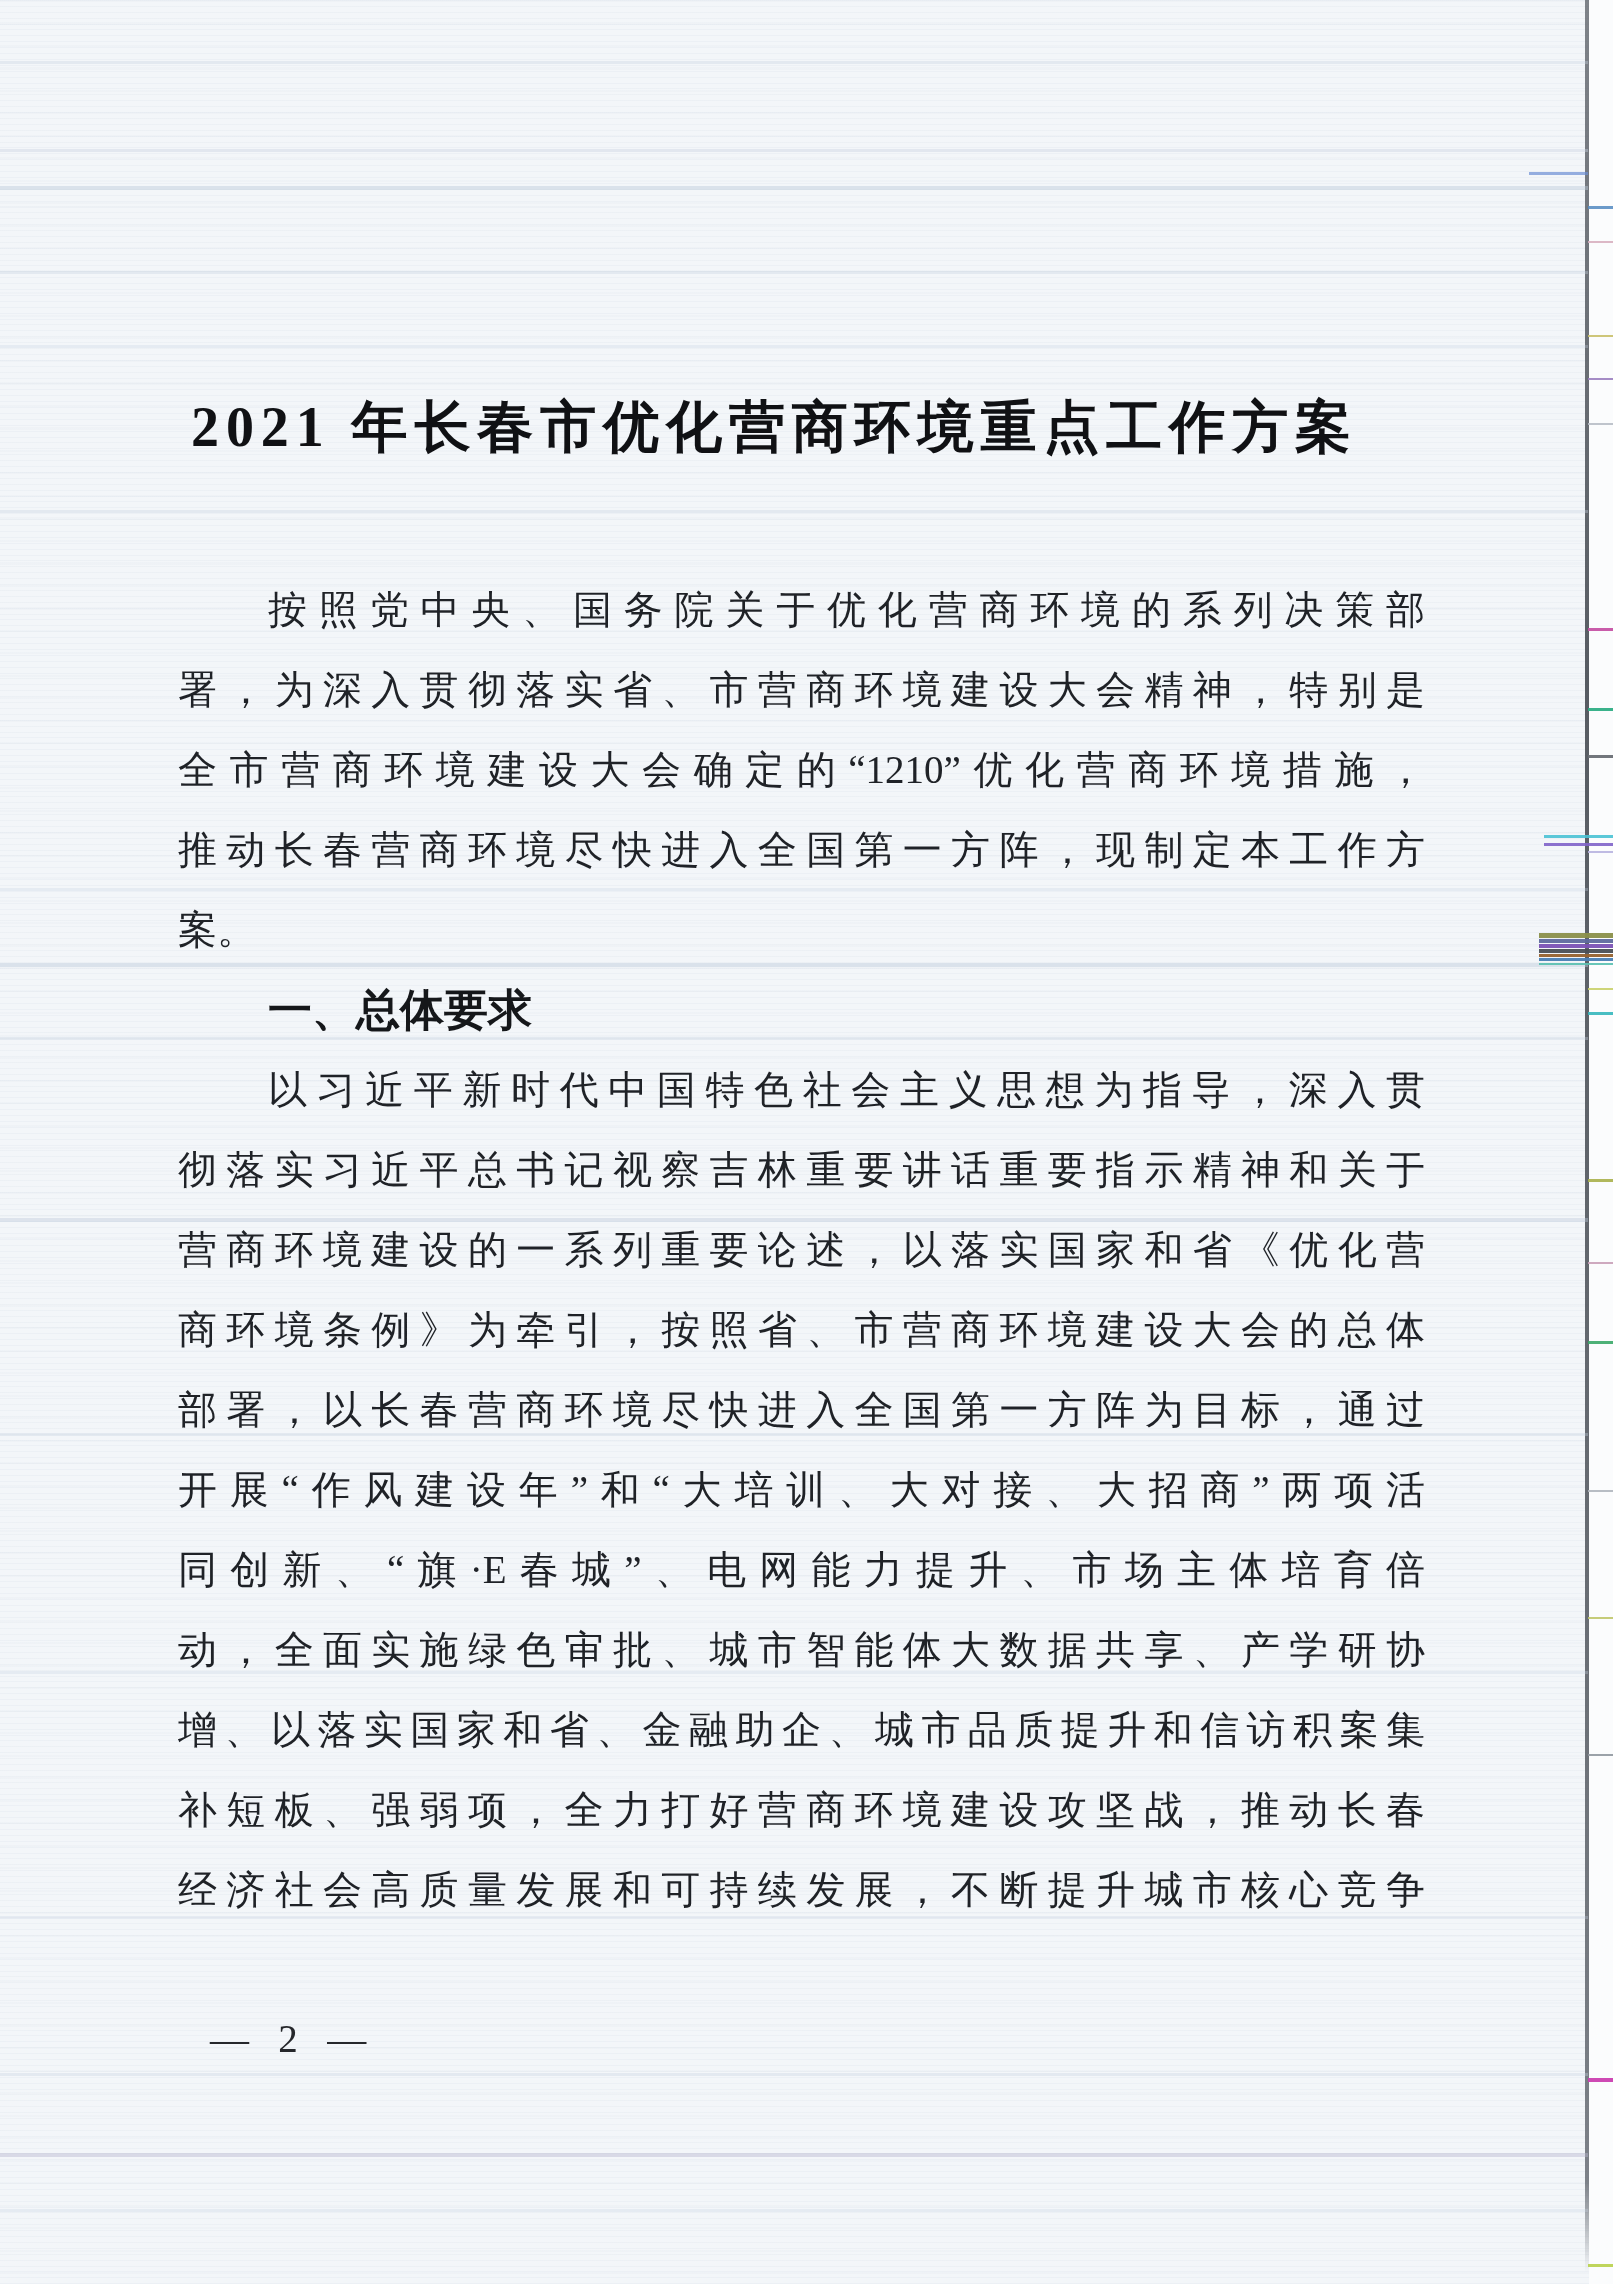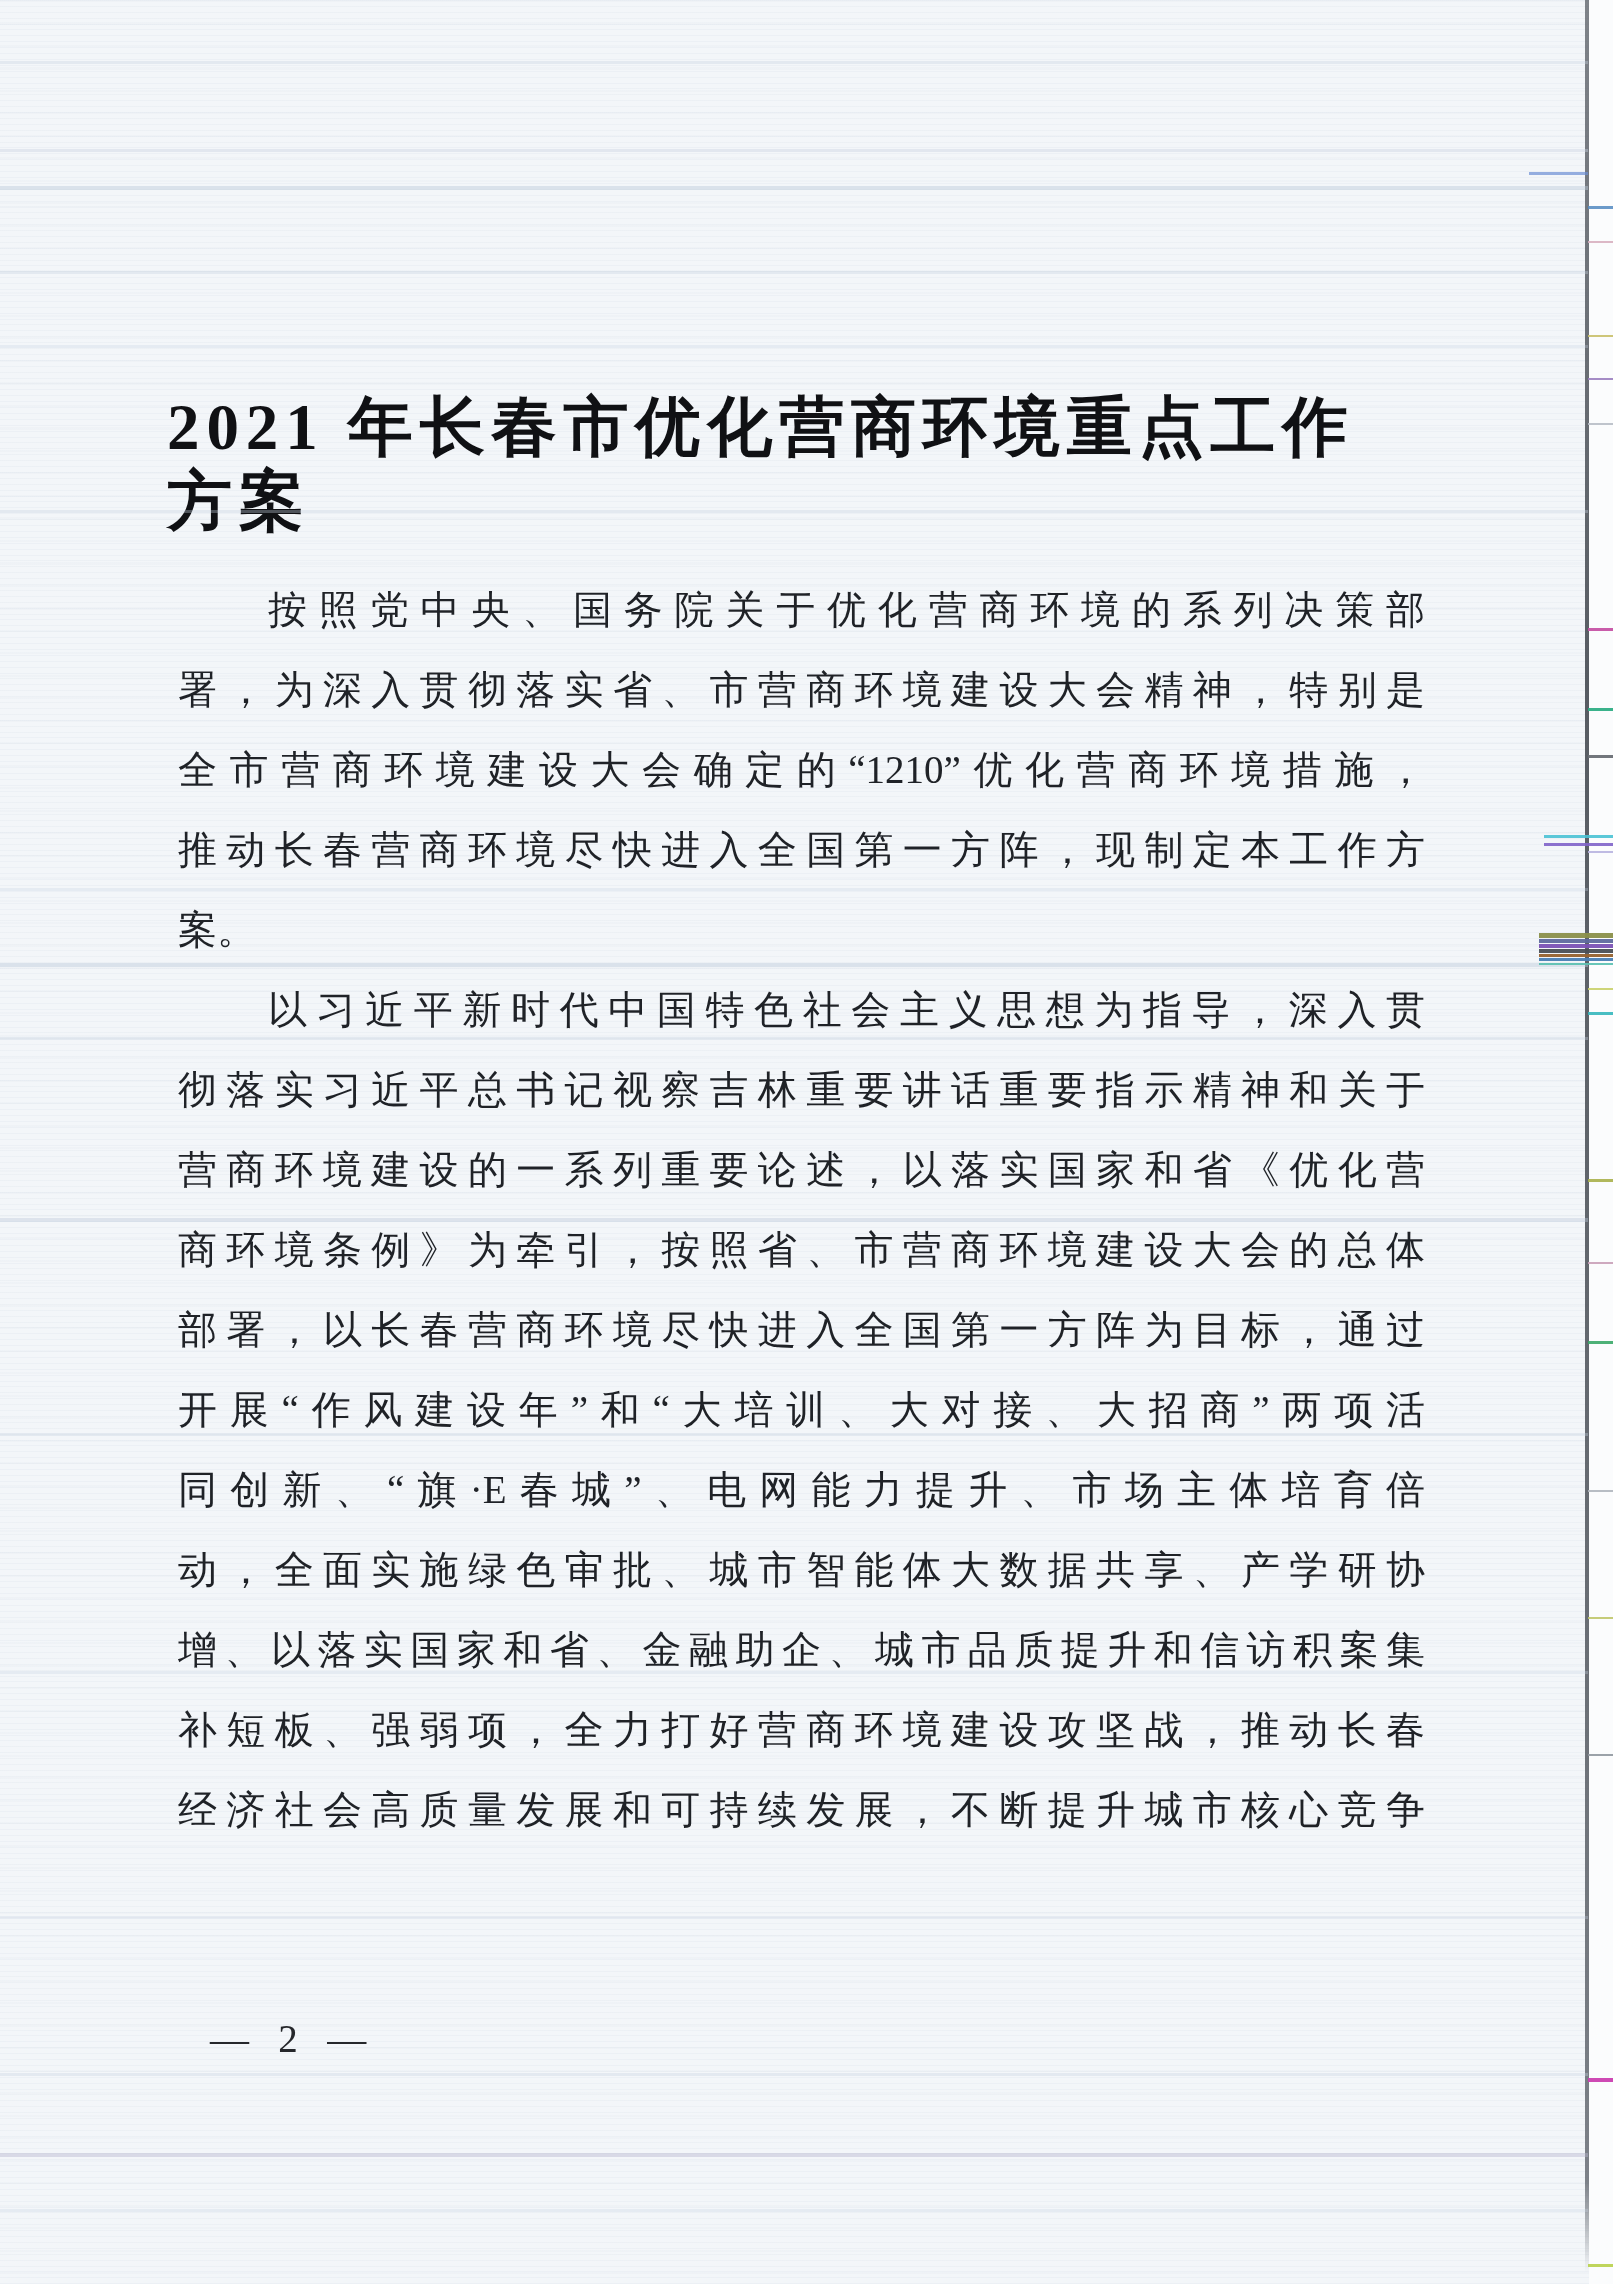--- a/index.html
+++ b/index.html
@@ -21,23 +21,23 @@
       repeating-linear-gradient(180deg,
         rgba(176,190,208,0.10) 0 1px, rgba(255,255,255,0) 1px 5.9px),
       repeating-linear-gradient(180deg,
         rgba(160,175,195,0.05) 0 2px, rgba(255,255,255,0) 2px 22.5px);
     pointer-events: none;
   }
   .doc-title {
     position: absolute; left: 167px; top: 390px; width: 1215px;
     margin: 0;
     font-family: "Liberation Serif", "DejaVu Serif", serif;
-    font-size: 65px; font-weight: 700; line-height: 74px;
+    font-size: 56px; font-weight: 700; line-height: 74px;
     letter-spacing: 6.9px;
-    text-align: left;
+    text-align: center;
     color: #101114;
   }
   .doc-body {
     position: absolute; left: 178px; top: 570px; width: 1247px;
     color: #1f2227;
   }
   .line {
     height: 80px; line-height: 80px;
     font-size: 39px;
     white-space: nowrap;
@@ -84,20 +84,21 @@
   <div class="scan-texture"></div>
 
   <h1 class="doc-title">2021 年长春市优化营商环境重点工作方案</h1>
 
   <div class="doc-body">
       <div class="line body indent fill">按照党中央、国务院关于优化营商环境的系列决策部</div>
       <div class="line body fill">署，为深入贯彻落实省、市营商环境建设大会精神，特别是</div>
       <div class="line body fill">全市营商环境建设大会确定的“1210”优化营商环境措施，</div>
       <div class="line body fill">推动长春营商环境尽快进入全国第一方阵，现制定本工作方</div>
       <div class="line body">案。</div>
+      <div class="line heading indent">一、总体要求</div>
       <div class="line body indent fill">以习近平新时代中国特色社会主义思想为指导，深入贯</div>
       <div class="line body fill">彻落实习近平总书记视察吉林重要讲话重要指示精神和关于</div>
       <div class="line body fill">营商环境建设的一系列重要论述，以落实国家和省《优化营</div>
       <div class="line body fill">商环境条例》为牵引，按照省、市营商环境建设大会的总体</div>
       <div class="line body fill">部署，以长春营商环境尽快进入全国第一方阵为目标，通过</div>
       <div class="line body fill">开展“作风建设年”和“大培训、大对接、大招商”两项活</div>
       <div class="line body fill">同创新、“旗·E春城”、电网能力提升、市场主体培育倍</div>
       <div class="line body fill">动，全面实施绿色审批、城市智能体大数据共享、产学研协</div>
       <div class="line body fill">增、以落实国家和省、金融助企、城市品质提升和信访积案集</div>
       <div class="line body fill">补短板、强弱项，全力打好营商环境建设攻坚战，推动长春</div>

